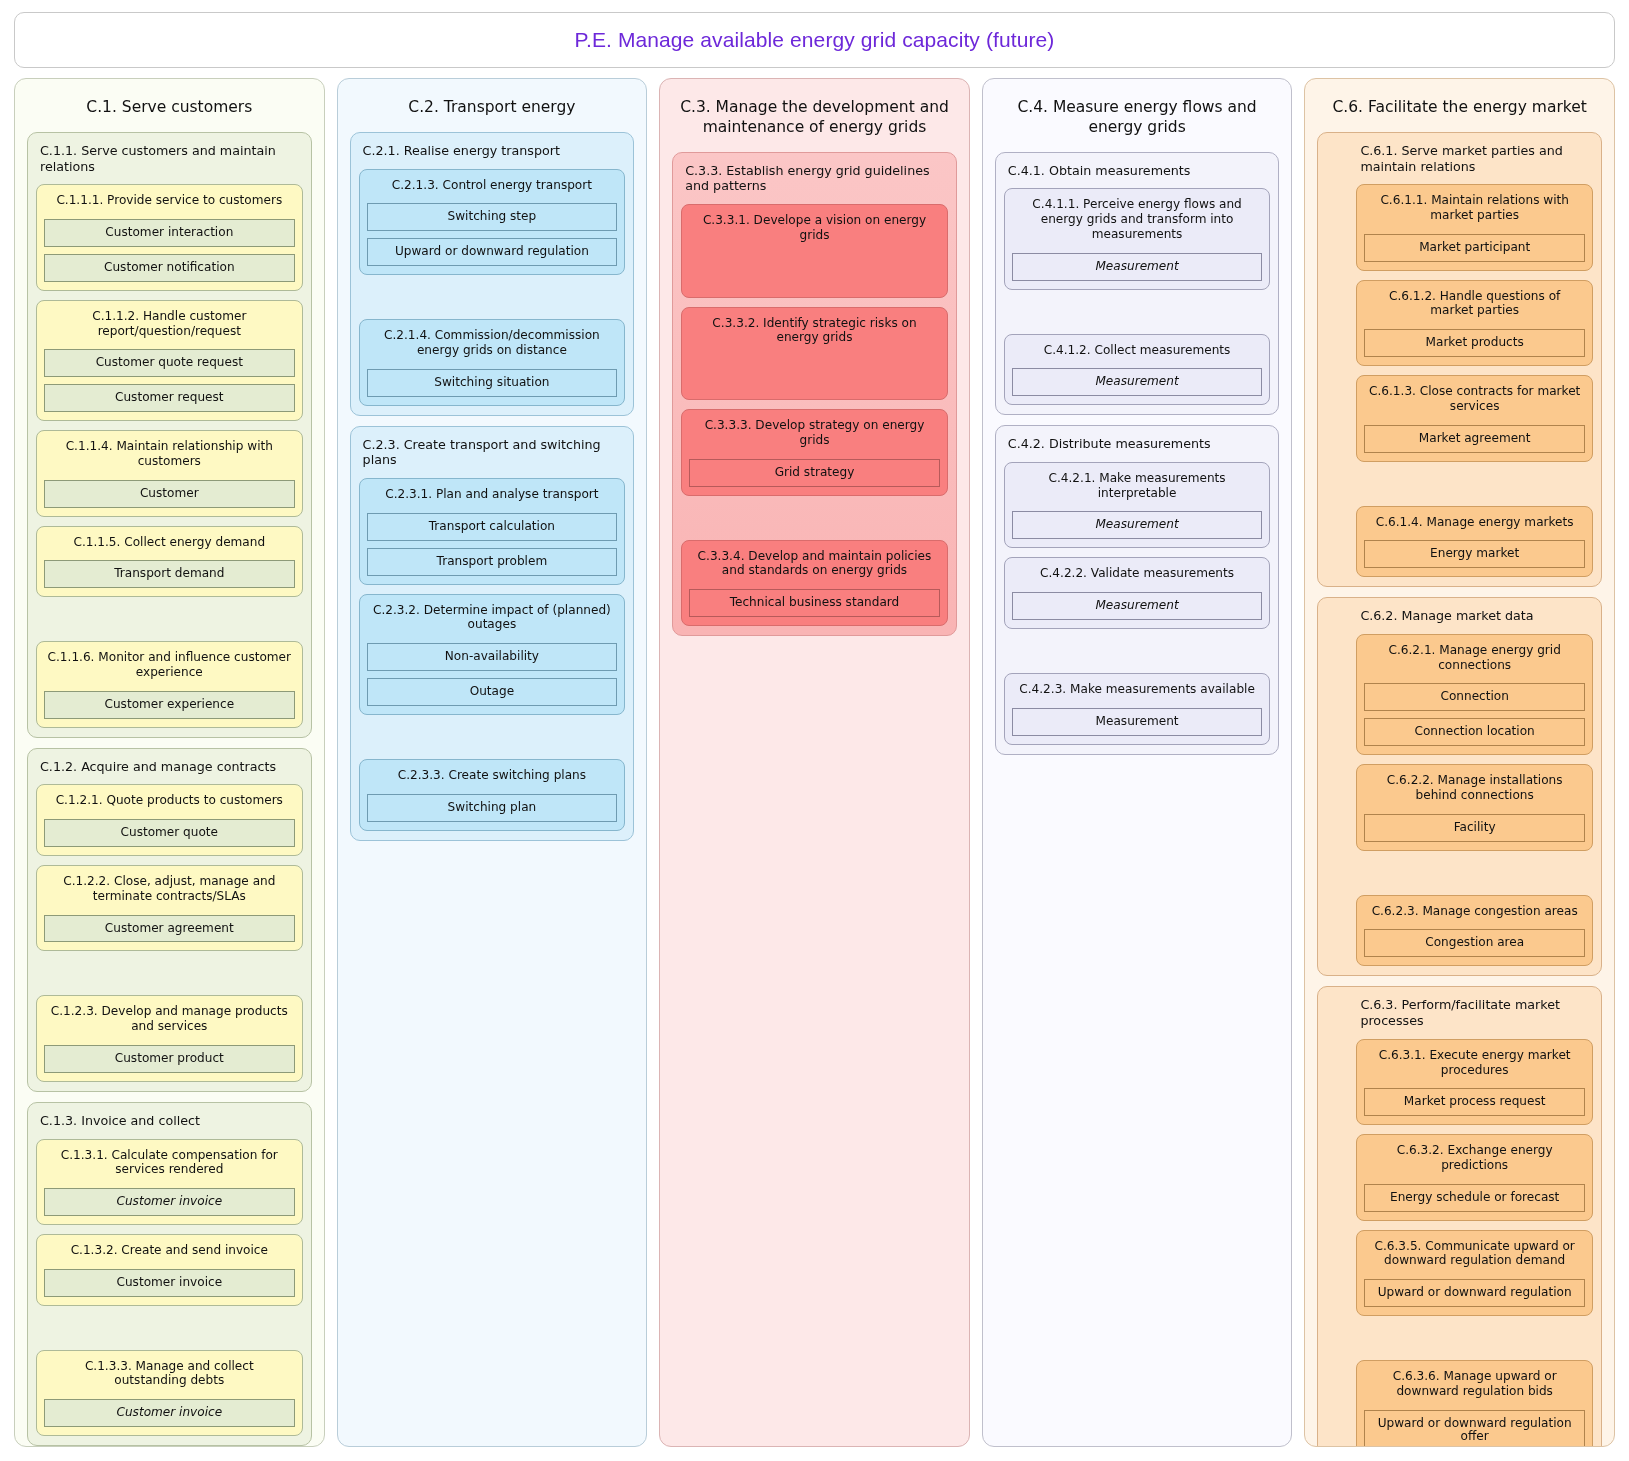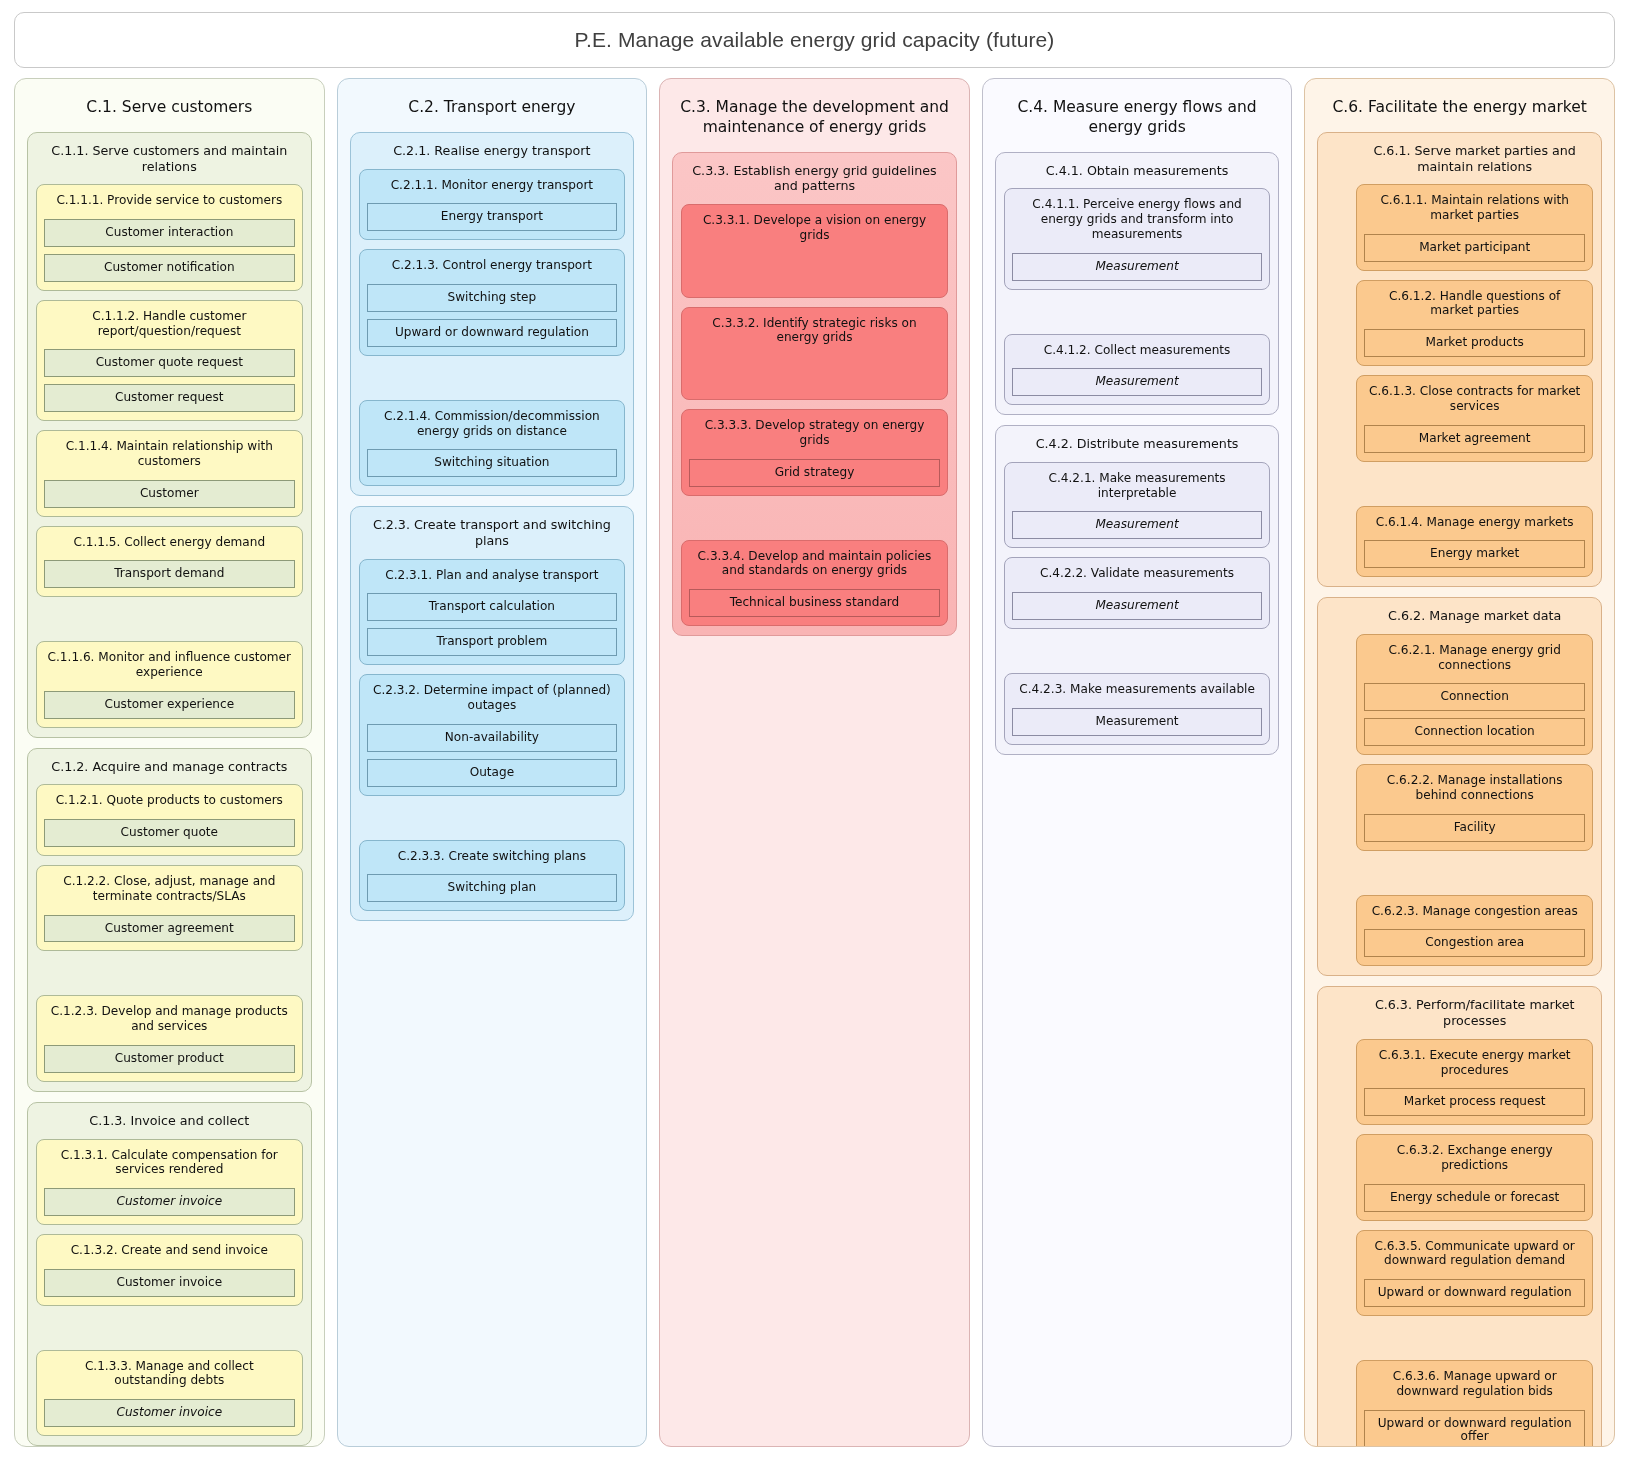--- a/index.html
+++ b/index.html
@@ -26,21 +26,21 @@
     flex: 0 0 56px;
     border: 1px solid #c9c9c9;
     border-radius: 10px;
     background: #ffffff;
     display: flex;
     align-items: center;
     justify-content: center;
   }
   .title-bar .title-text {
     font-size: 21px;
-    color: #404040;
+    color: #6d28d9;
     font-family: "Liberation Sans", "DejaVu Sans", sans-serif;
     letter-spacing: .1px;
   }
 
   
   .columns {
     flex: 1 1 auto;
     display: flex;
     gap: 12px;
     min-height: 0;
@@ -63,21 +63,20 @@
   }
 
   
   .group {
     border-radius: 10px;
     border: 1px solid #a9a9a9;
     margin: 0 2px 10px 2px;
     padding: 8px 8px 9px 8px;
   }
   .group > .group-title {
-    text-align: center;
     font-size: 12.7px;
     color: #111;
     line-height: 1.24;
     padding: 2px 4px 10px 4px;
   }
 
   
   .sub {
     border-radius: 8px;
     border: 1px solid #9b9b9b;
@@ -229,26 +228,20 @@
               <div class="chip italic">Customer invoice</div>
             </div>
           </div>
         </div>
       </div>
       <div class="column c-blue">
         <div class="col-title">C.2. Transport energy</div>
         <div class="group">
           <div class="group-title">C.2.1. Realise energy transport</div>
           <div class="sub">
-            <div class="sub-title">C.2.1.1. Monitor energy transport</div>
-            <div class="items">
-              <div class="chip">Energy transport</div>
-            </div>
-          </div>
-          <div class="sub">
             <div class="sub-title">C.2.1.3. Control energy transport</div>
             <div class="items">
               <div class="chip">Switching step</div>
               <div class="chip">Upward or downward regulation</div>
             </div>
           </div>
           <div class="sub">
             <div class="sub-title">C.2.1.4. Commission/decommission energy grids on distance</div>
             <div class="items">
               <div class="chip">Switching situation</div>

